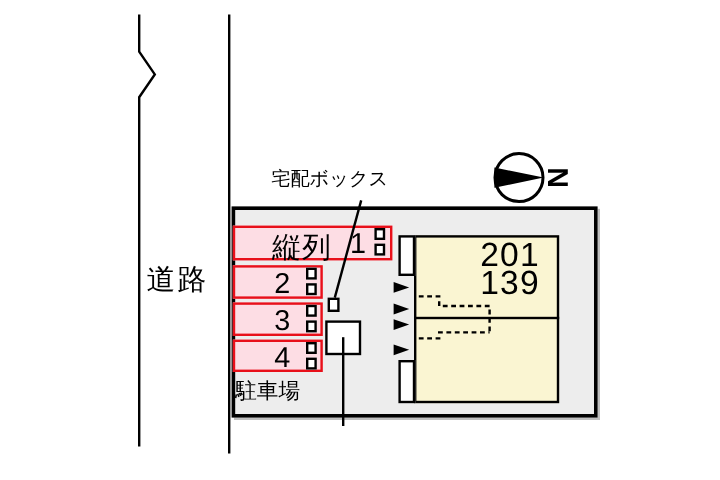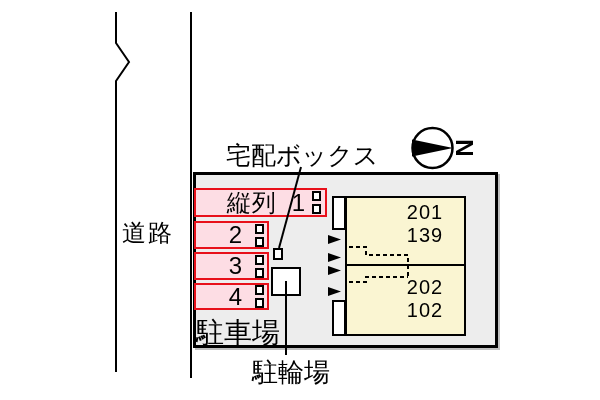--- a/index.html
+++ b/index.html
@@ -15,35 +15,35 @@
     border:3px solid #000;box-sizing:border-box;z-index:1;
     box-shadow:2px 2px 0 rgba(0,0,0,0.25);
   }
   
   #building{
     left:345px;top:196px;width:121px;height:140px;background:#FAF5D2;
     border:2px solid #000;box-sizing:border-box;z-index:2;
   }
   #unit-divider{left:345px;top:264px;width:121px;height:2px;background:#000;z-index:3;}
   .room-block{
-    left:385px;width:80px;text-align:center;font-size:20px;line-height:23px;
+    left:385px;width:80px;text-align:center;font-size:28px;line-height:23px;
     font-weight:400;z-index:4;letter-spacing:1px;
   }
   #rooms-top{top:201px;}
   #rooms-bottom{top:276px;}
   
   .notch{
     width:14px;background:#fff;border:2px solid #000;box-sizing:border-box;z-index:4;
   }
   #notch-top{left:332px;top:196px;height:34px;}
   #notch-bottom{left:332px;top:300px;height:36px;}
   
   .space{
     background:#FDDDE4;border:2px solid #E8101A;box-sizing:border-box;z-index:3;
-    display:flex;align-items:center;justify-content:flex-end;
+    display:flex;justify-content:flex-end;
     font-size:24px;
   }
   #space-1{left:194px;top:188px;width:133px;height:29px;padding-right:4px;gap:7px;}
   #space-2{left:194px;top:221px;width:75px;height:28px;padding-right:3px;gap:13px;}
   #space-3{left:194px;top:252px;width:75px;height:28px;padding-right:3px;gap:13px;}
   #space-4{left:194px;top:283px;width:75px;height:27px;padding-right:3px;gap:13px;}
   .space .prefix{margin-right:8px;letter-spacing:1px;}
   
   .wheelstop{display:flex;flex-direction:column;gap:3px;}
   .wheelstop .sq{width:5px;height:6px;background:#fff;border:2px solid #000;}
@@ -52,41 +52,37 @@
     left:273px;top:248px;width:10px;height:12px;background:#fff;border:2px solid #000;
     box-sizing:border-box;z-index:4;
   }
   #bicycle-box{
     left:271px;top:267px;width:30px;height:29px;background:#fff;border:2px solid #000;
     box-sizing:border-box;z-index:4;
   }
   
   .lbl{z-index:6;white-space:nowrap;}
   #lbl-road{left:122px;top:217px;font-size:24px;letter-spacing:2px;}
-  #lbl-delivery{left:226px;top:139px;font-size:25px;}
-  #lbl-parking{left:196px;top:314px;font-size:28px;}
+  #lbl-delivery{left:226px;top:139px;font-size:16px;}
+  #lbl-parking{left:196px;top:314px;font-size:18px;}
   #lbl-bicycle{left:252px;top:355px;font-size:26px;}
 </style>
 </head>
 <body>
 
 <div id="canvas">
 
   <div class="abs" id="site"></div>
 
   <div class="abs" id="building"></div>
   <div class="abs" id="unit-divider"></div>
 
   <div class="abs room-block" id="rooms-top">
     <div>201</div>
     <div>139</div>
-  </div>
-  <div class="abs room-block" id="rooms-bottom">
-    <div>202</div>
-    <div>102</div>
   </div>
 
   <div class="abs notch" id="notch-top"></div>
   <div class="abs notch" id="notch-bottom"></div>
 
   <div class="abs space" id="space-1">
     <span class="prefix">縦列</span>
     <span>1</span>
     <span class="wheelstop">
         <span class="sq"></span>
@@ -114,21 +110,20 @@
         <span class="sq"></span>
       </span>
   </div>
 
   <div class="abs" id="delivery-box-marker"></div>
   <div class="abs" id="bicycle-box"></div>
 
   <div class="abs lbl" id="lbl-road">道路</div>
   <div class="abs lbl" id="lbl-delivery">宅配ボックス</div>
   <div class="abs lbl" id="lbl-parking">駐車場</div>
-  <div class="abs lbl" id="lbl-bicycle">駐輪場</div>
 
   <svg id="svg-layer" viewBox="0 0 600 400" xmlns="http://www.w3.org/2000/svg">
 
     <polyline points="116,12 116,43 129,62 116,81 116,372" fill="none" stroke="#000" stroke-width="2"></polyline>
     <line x1="191" y1="12" x2="191" y2="378" stroke="#000" stroke-width="2"></line>
 
     <line x1="301" y1="167" x2="279" y2="248" stroke="#000" stroke-width="2"></line>
     <line x1="286" y1="281" x2="286" y2="355" stroke="#000" stroke-width="2"></line>
 
     <polygon points="328,235 328,244 341,239.5" fill="#000"></polygon>

